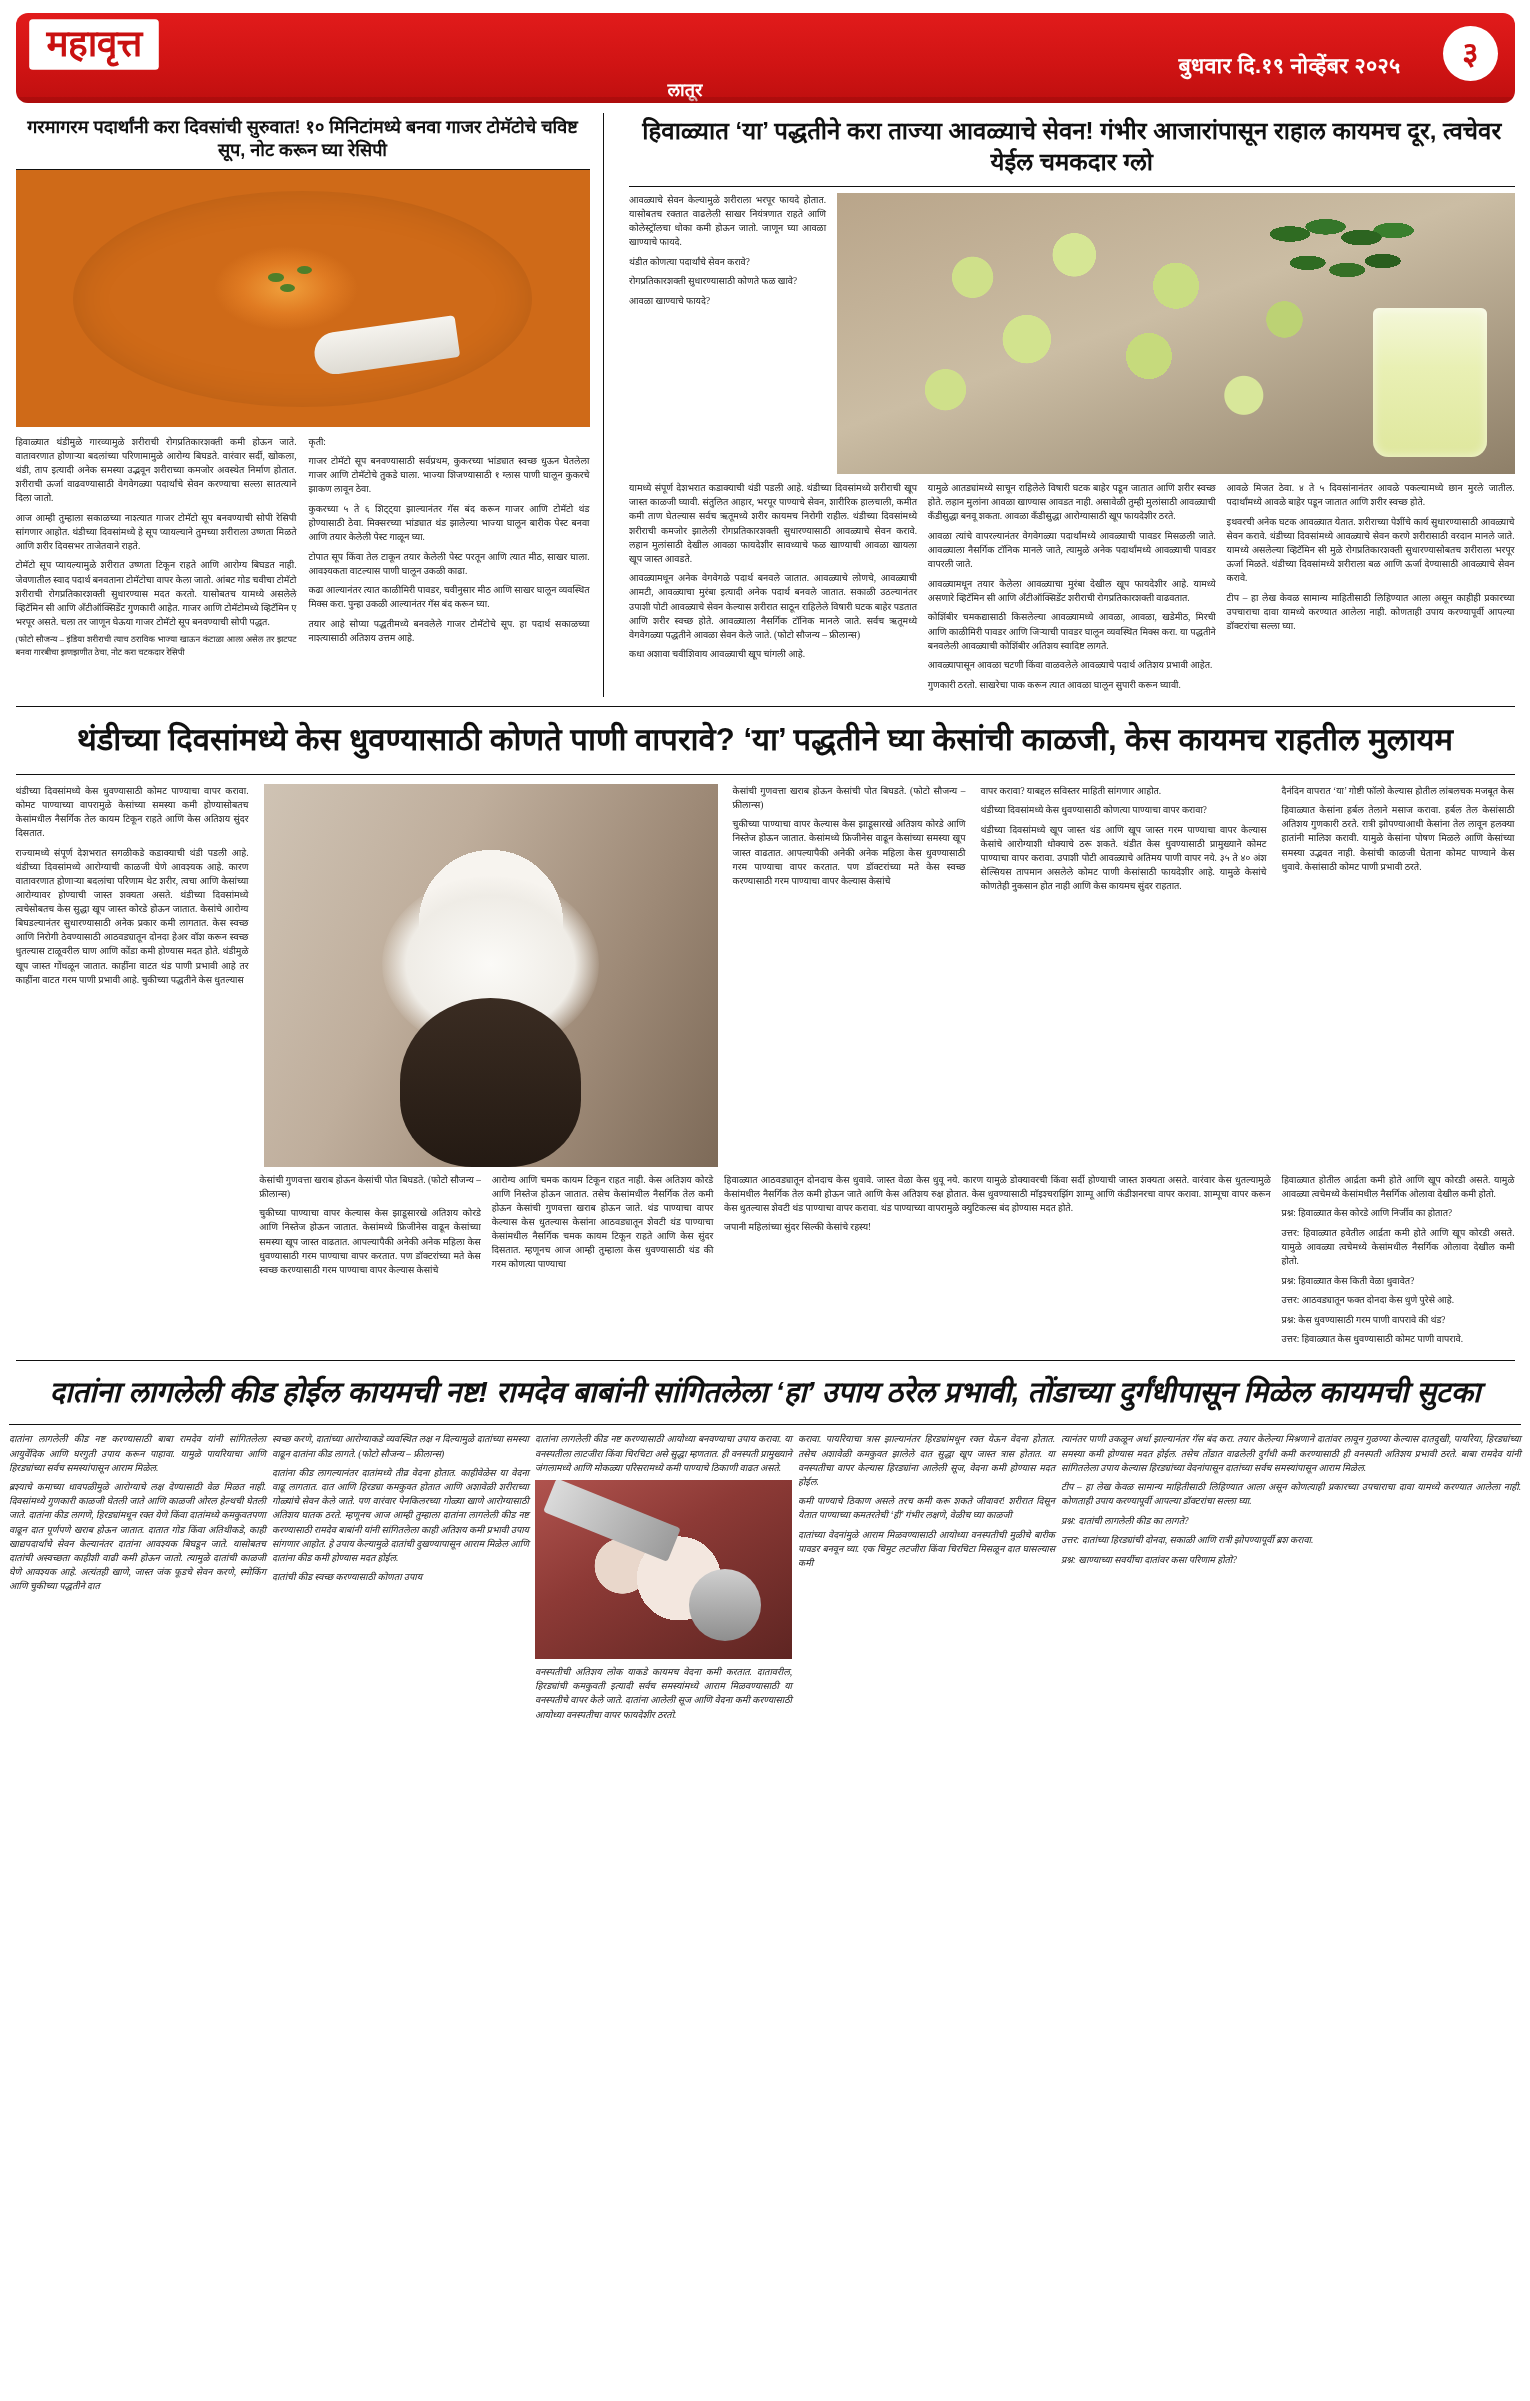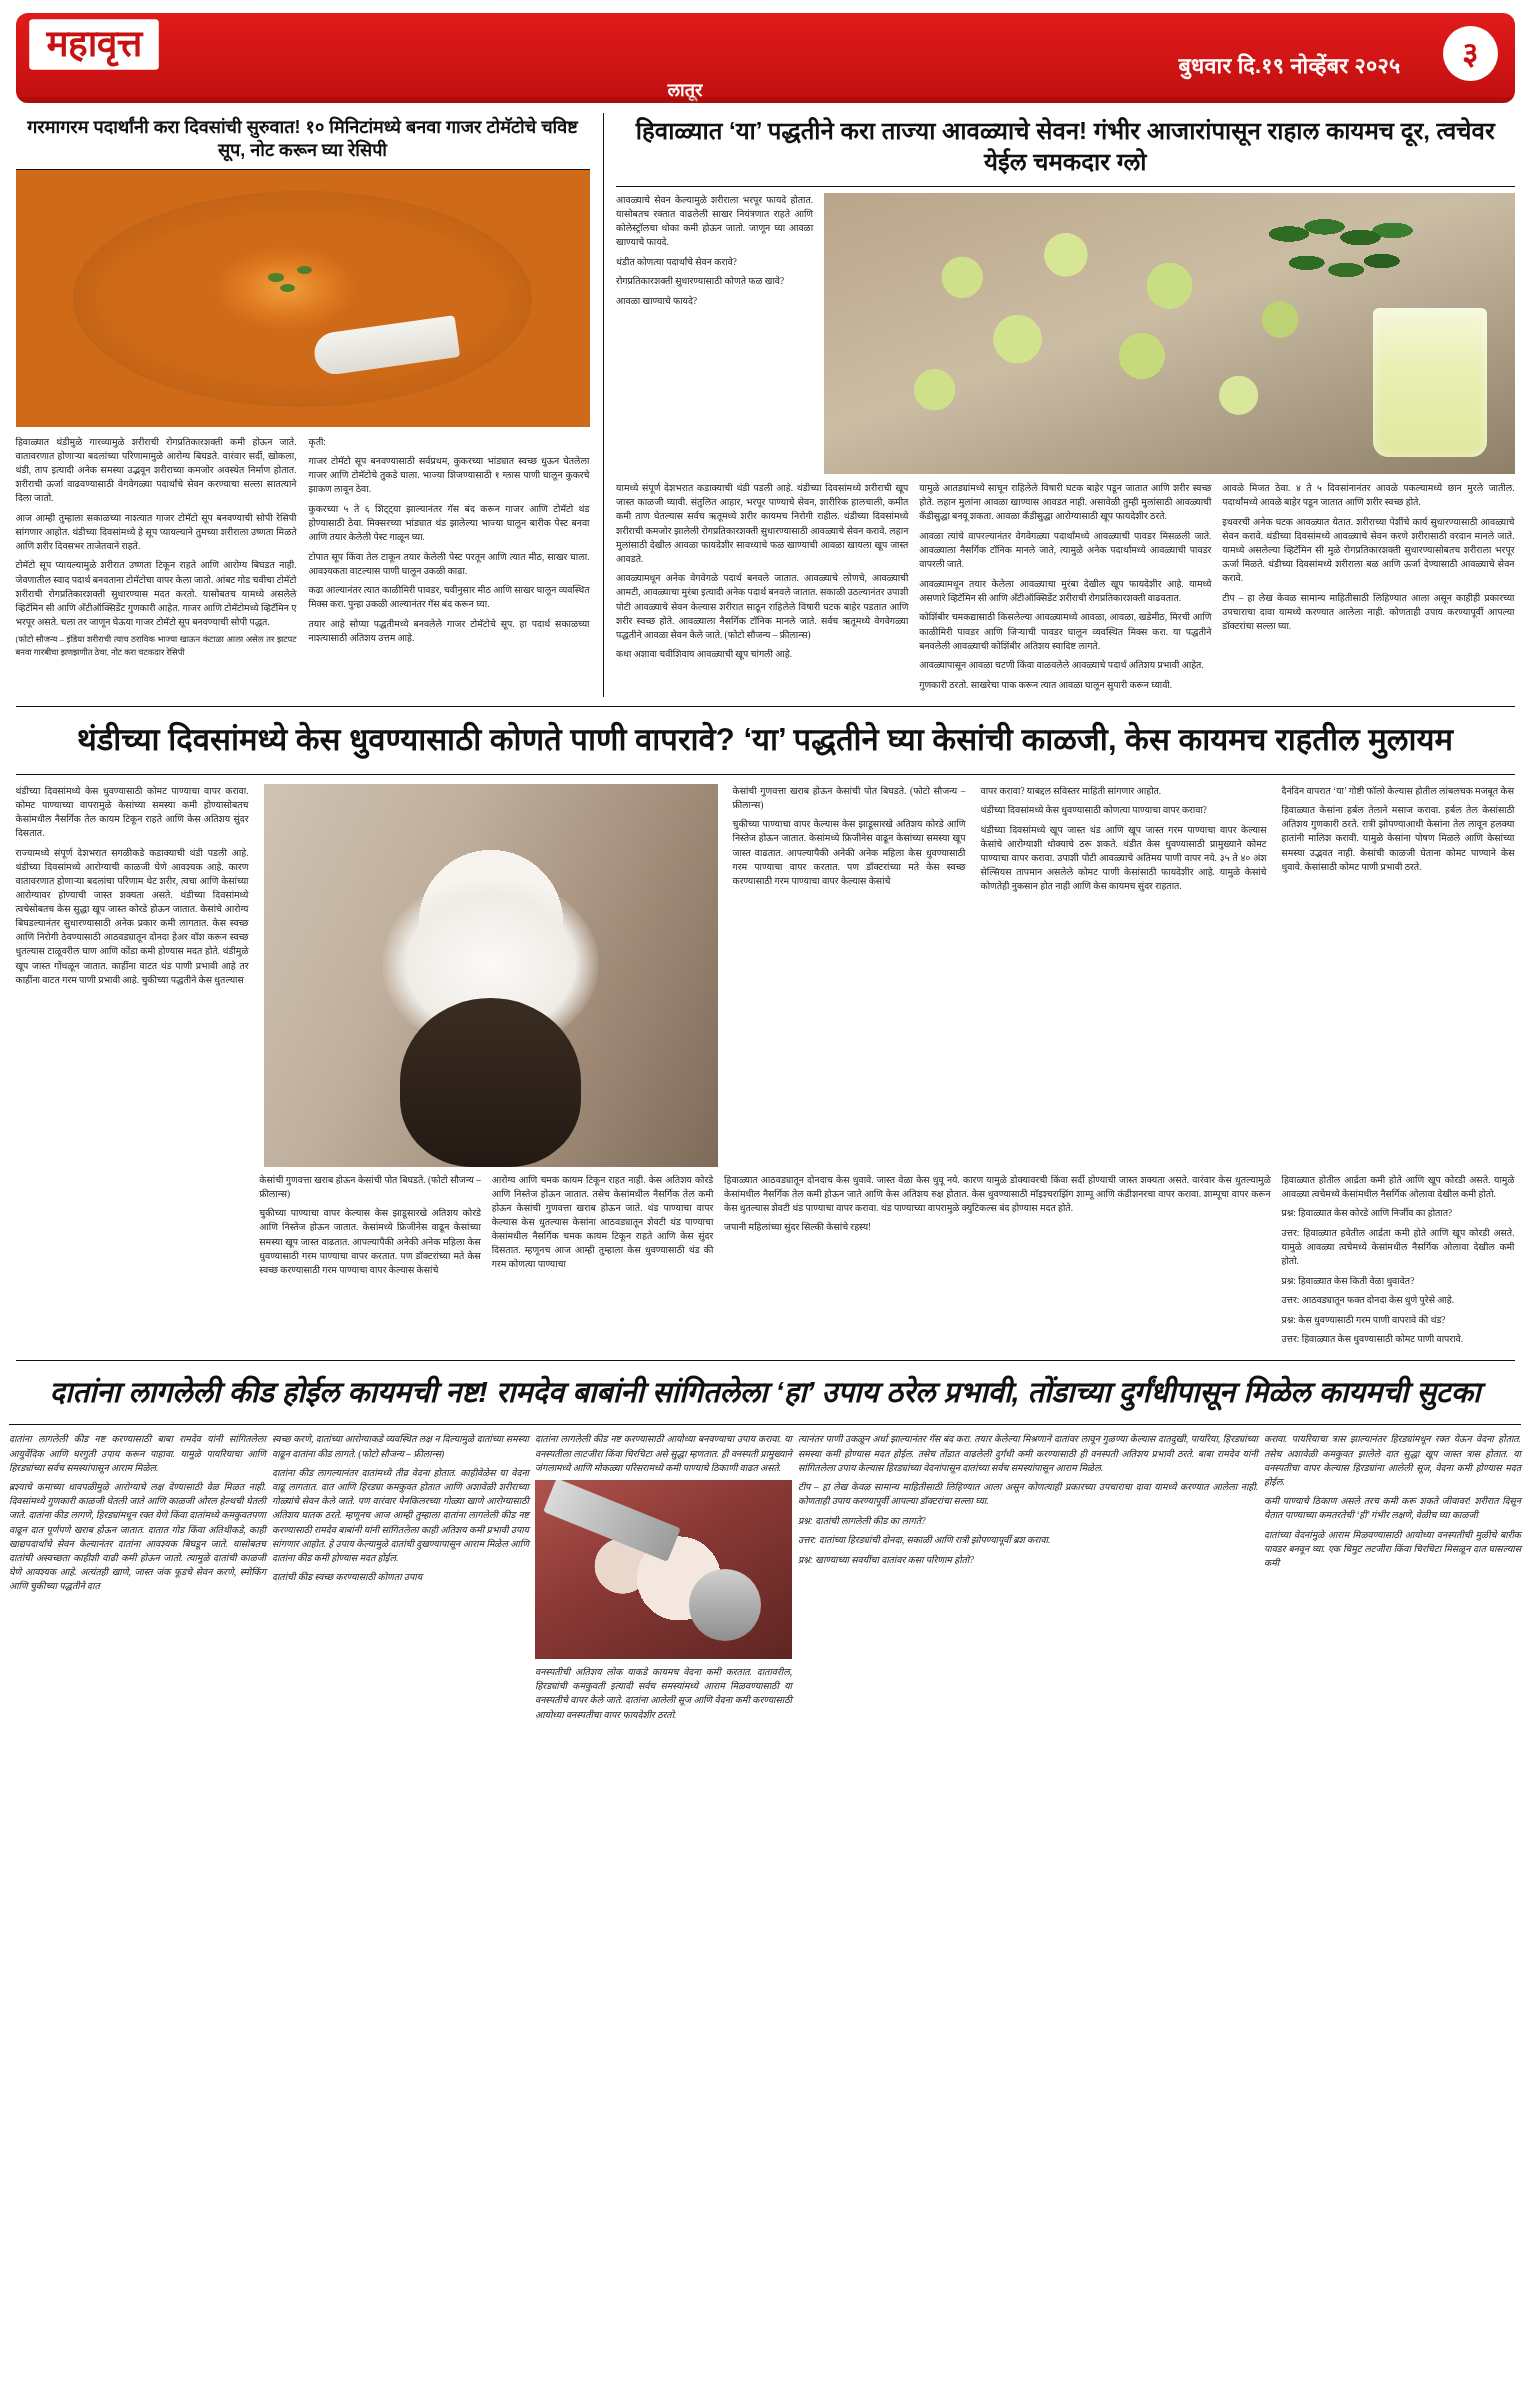--- a/index.html
+++ b/index.html
@@ -77,21 +77,21 @@
   .rule-h { border:0; border-top:1.8px solid #111; margin:0; }
   .rule-thin { border:0; border-top:0.6px solid #111; margin:0; }
 
   
   .top {
     margin:9.6px 15.5px 0 15.5px;
     display:flex;
   }
   .top-left { width:574px; }
   .top-sep { width:0.6px; background:#111; margin:0 13px; }
-  .top-right { flex:1; }
+  .top-right { flex:1;margin-left:13px; }
 
   .hl-a { font-size:18px; padding:3.6px 2.4px 7.2px 2.4px; }
   .hl-b { font-size:24px; padding:3.6px 2.4px 8.4px 2.4px; text-align:center; }
 
   .photo {
     background:#d9d6cf;
     position:relative;
     overflow:hidden;
   }
   .cap { font-size:8.4px; line-height:1.45; margin-top:3.6px; }
@@ -362,29 +362,29 @@
       </div>
       <div style="width:257px" class="body-col">
         <p>दातांना लागलेली कीड नष्ट करण्यासाठी आयोध्या बनवण्याचा उपाय करावा. या वनस्पतीला लाटजीरा किंवा चिरचिटा असे सुद्धा म्हणतात. ही वनस्पती प्रामुख्याने जंगलामध्ये आणि मोकळ्या परिसरामध्ये कमी पाण्याचे ठिकाणी वाढत असते.</p>
         <div class="photo teeth">
           <span class="teeth-tool"></span>
           <span class="teeth-mirror"></span>
         </div>
         <div style="height:6px"></div>
         <p>वनस्पतीची अतिशय लोक याकडे कायमच वेदना कमी करतात. दातावरील, हिरड्यांची कमकुवती इत्यादी सर्वच समस्यांमध्ये आराम मिळवण्यासाठी या वनस्पतीचे वापर केले जाते. दातांना आलेली सूज आणि वेदना कमी करण्यासाठी आयोध्या वनस्पतीचा वापर फायदेशीर ठरतो.</p>
       </div>
+      <div style="width:257px" class="body-col">
+        <p>करावा. पायरियाचा त्रास झाल्यानंतर हिरड्यांमधून रक्त येऊन वेदना होतात. तसेच अशावेळी कमकुवत झालेले दात सुद्धा खूप जास्त त्रास होतात. या वनस्पतीचा वापर केल्यास हिरड्यांना आलेली सूज, वेदना कमी होण्यास मदत होईल.</p>
+        <p>कमी पाण्याचे ठिकाण असले तरच कमी करू शकते जीवावर! शरीरात दिसून येतात पाण्याच्या कमतरतेची ‘ही’ गंभीर लक्षणे, वेळीच घ्या काळजी</p>
+        <p>दातांच्या वेदनांमुळे आराम मिळवण्यासाठी आयोध्या वनस्पतीची मुळीचे बारीक पावडर बनवून घ्या. एक चिमुट लटजीरा किंवा चिरचिटा मिसळून दात घासल्यास कमी</p>
+      </div>
       <div style="flex:1" class="body-col">
         <p>त्यानंतर पाणी उकळून अर्धा झाल्यानंतर गॅस बंद करा. तयार केलेल्या मिश्रणाने दातांवर लावून गुळण्या केल्यास दातदुखी, पायरिया, हिरड्यांच्या समस्या कमी होण्यास मदत होईल. तसेच तोंडात वाढलेली दुर्गंधी कमी करण्यासाठी ही वनस्पती अतिशय प्रभावी ठरते. बाबा रामदेव यांनी सांगितलेला उपाय केल्यास हिरड्यांच्या वेदनांपासून दातांच्या सर्वच समस्यांपासून आराम मिळेल.</p>
         <p>टीप – हा लेख केवळ सामान्य माहितीसाठी लिहिण्यात आला असून कोणत्याही प्रकारच्या उपचाराचा दावा यामध्ये करण्यात आलेला नाही. कोणताही उपाय करण्यापूर्वी आपल्या डॉक्टरांचा सल्ला घ्या.</p>
         <p>प्रश्न: दातांची लागलेली कीड का लागते?</p>
         <p>उत्तर: दातांच्या हिरड्यांची दोनदा, सकाळी आणि रात्री झोपण्यापूर्वी ब्रश करावा.</p>
         <p>प्रश्न: खाण्याच्या सवयींचा दातांवर कसा परिणाम होतो?</p>
       </div>
-      <div style="width:257px" class="body-col">
-        <p>करावा. पायरियाचा त्रास झाल्यानंतर हिरड्यांमधून रक्त येऊन वेदना होतात. तसेच अशावेळी कमकुवत झालेले दात सुद्धा खूप जास्त त्रास होतात. या वनस्पतीचा वापर केल्यास हिरड्यांना आलेली सूज, वेदना कमी होण्यास मदत होईल.</p>
-        <p>कमी पाण्याचे ठिकाण असले तरच कमी करू शकते जीवावर! शरीरात दिसून येतात पाण्याच्या कमतरतेची ‘ही’ गंभीर लक्षणे, वेळीच घ्या काळजी</p>
-        <p>दातांच्या वेदनांमुळे आराम मिळवण्यासाठी आयोध्या वनस्पतीची मुळीचे बारीक पावडर बनवून घ्या. एक चिमुट लटजीरा किंवा चिरचिटा मिसळून दात घासल्यास कमी</p>
-      </div>
     </div>
   </div>
 
 </div>
 
 
 </body></html>

